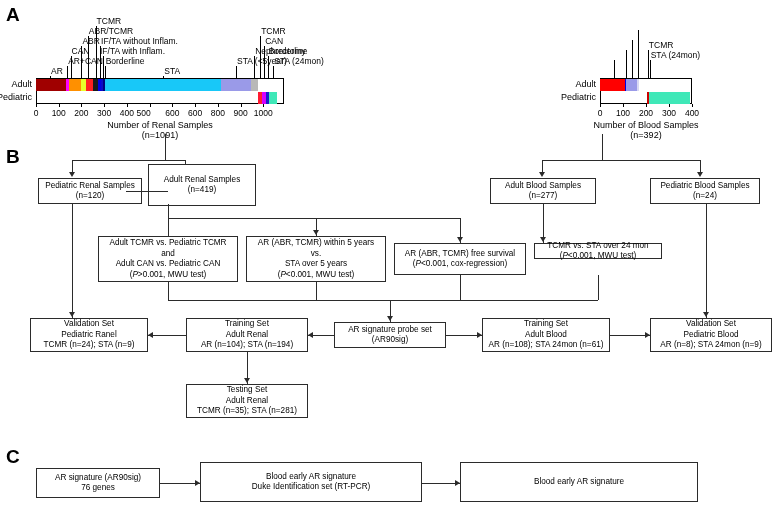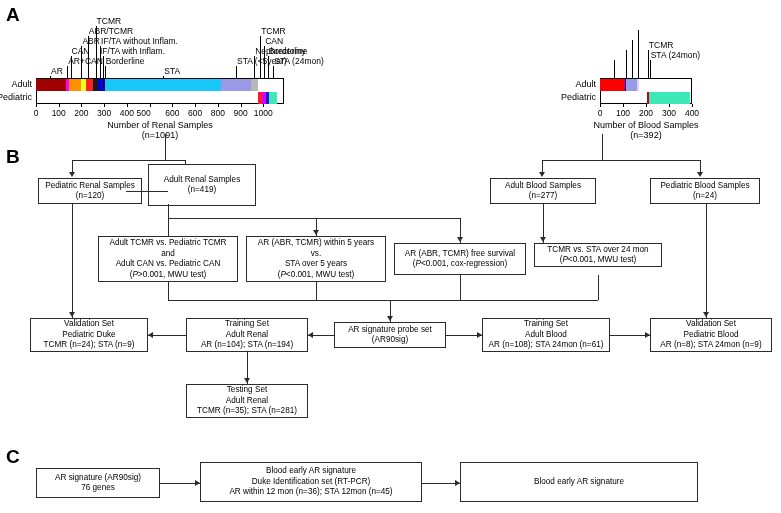--- a/index.html
+++ b/index.html
@@ -201,40 +201,40 @@
         <span>STA over 5 years</span>
         <span>(<i class="it">P</i>&lt;0.001, MWU test)</span>
       </div>
     </div>
     <div class="box" style="left:394px;top:243px;width:132px;height:32px;">
       <div>
         <span>AR (ABR, TCMR) free survival</span>
         <span>(<i class="it">P</i>&lt;0.001, cox-regression)</span>
       </div>
     </div>
-    <div class="box" style="left:534px;top:243px;width:128px;height:24px;">
+    <div class="box" style="left:534px;top:243px;width:128px;height:16px;">
       <div>
         <span>TCMR vs. STA over 24 mon</span>
         <span>(<i class="it">P</i>&lt;0.001, MWU test)</span>
       </div>
     </div>
     <div class="ln lnv" style="left:168px;top:204px;height:14px;"></div>
     <div class="ln lnh" style="left:168px;top:218px;width:292px;"></div>
     <div class="ln lnv" style="left:168px;top:218px;height:18px;"></div>
     <div class="ln lnv" style="left:316px;top:218px;height:18px;"></div>
     <div class="arrow arr-down" style="left:312.5px;top:230px;"></div>
     <div class="ln lnv" style="left:460px;top:218px;height:25px;"></div>
     <div class="arrow arr-down" style="left:456.5px;top:237px;"></div>
     <div class="ln lnh" style="left:126px;top:191px;width:42px;"></div>
     <div class="ln lnv" style="left:543px;top:204px;height:39px;"></div>
     <div class="arrow arr-down" style="left:539.5px;top:237px;"></div>
     <div class="box" style="left:30px;top:318px;width:118px;height:34px;">
       <div>
         <span>Validation Set</span>
-        <span>Pediatric Duke</span>
+        <span>Pediatric Ranel</span>
         <span>TCMR (n=24); STA (n=9)</span>
       </div>
     </div>
     <div class="box" style="left:186px;top:318px;width:122px;height:34px;">
       <div>
         <span>Training Set</span>
         <span>Adult Renal</span>
         <span>AR (n=104); STA (n=194)</span>
       </div>
     </div>
@@ -293,21 +293,20 @@
     <div class="box" style="left:36px;top:468px;width:124px;height:30px;">
       <div>
         <span>AR signature (AR90sig)</span>
         <span>76 genes</span>
       </div>
     </div>
     <div class="box" style="left:200px;top:462px;width:222px;height:40px;">
       <div>
         <span>Blood early AR signature</span>
         <span>Duke Identification set (RT-PCR)</span>
-        <span>AR within 12 mon (n=36); STA 12mon (n=45)</span>
       </div>
     </div>
     <div class="box" style="left:460px;top:462px;width:238px;height:40px;">
       <div>
         <span>Blood early AR signature</span>
       </div>
     </div>
     <div class="ln lnh" style="left:160px;top:483px;width:40px;"></div>
     <div class="arrow arr-right" style="left:195px;top:479.5px;"></div>
     <div class="ln lnh" style="left:422px;top:483px;width:38px;"></div>

